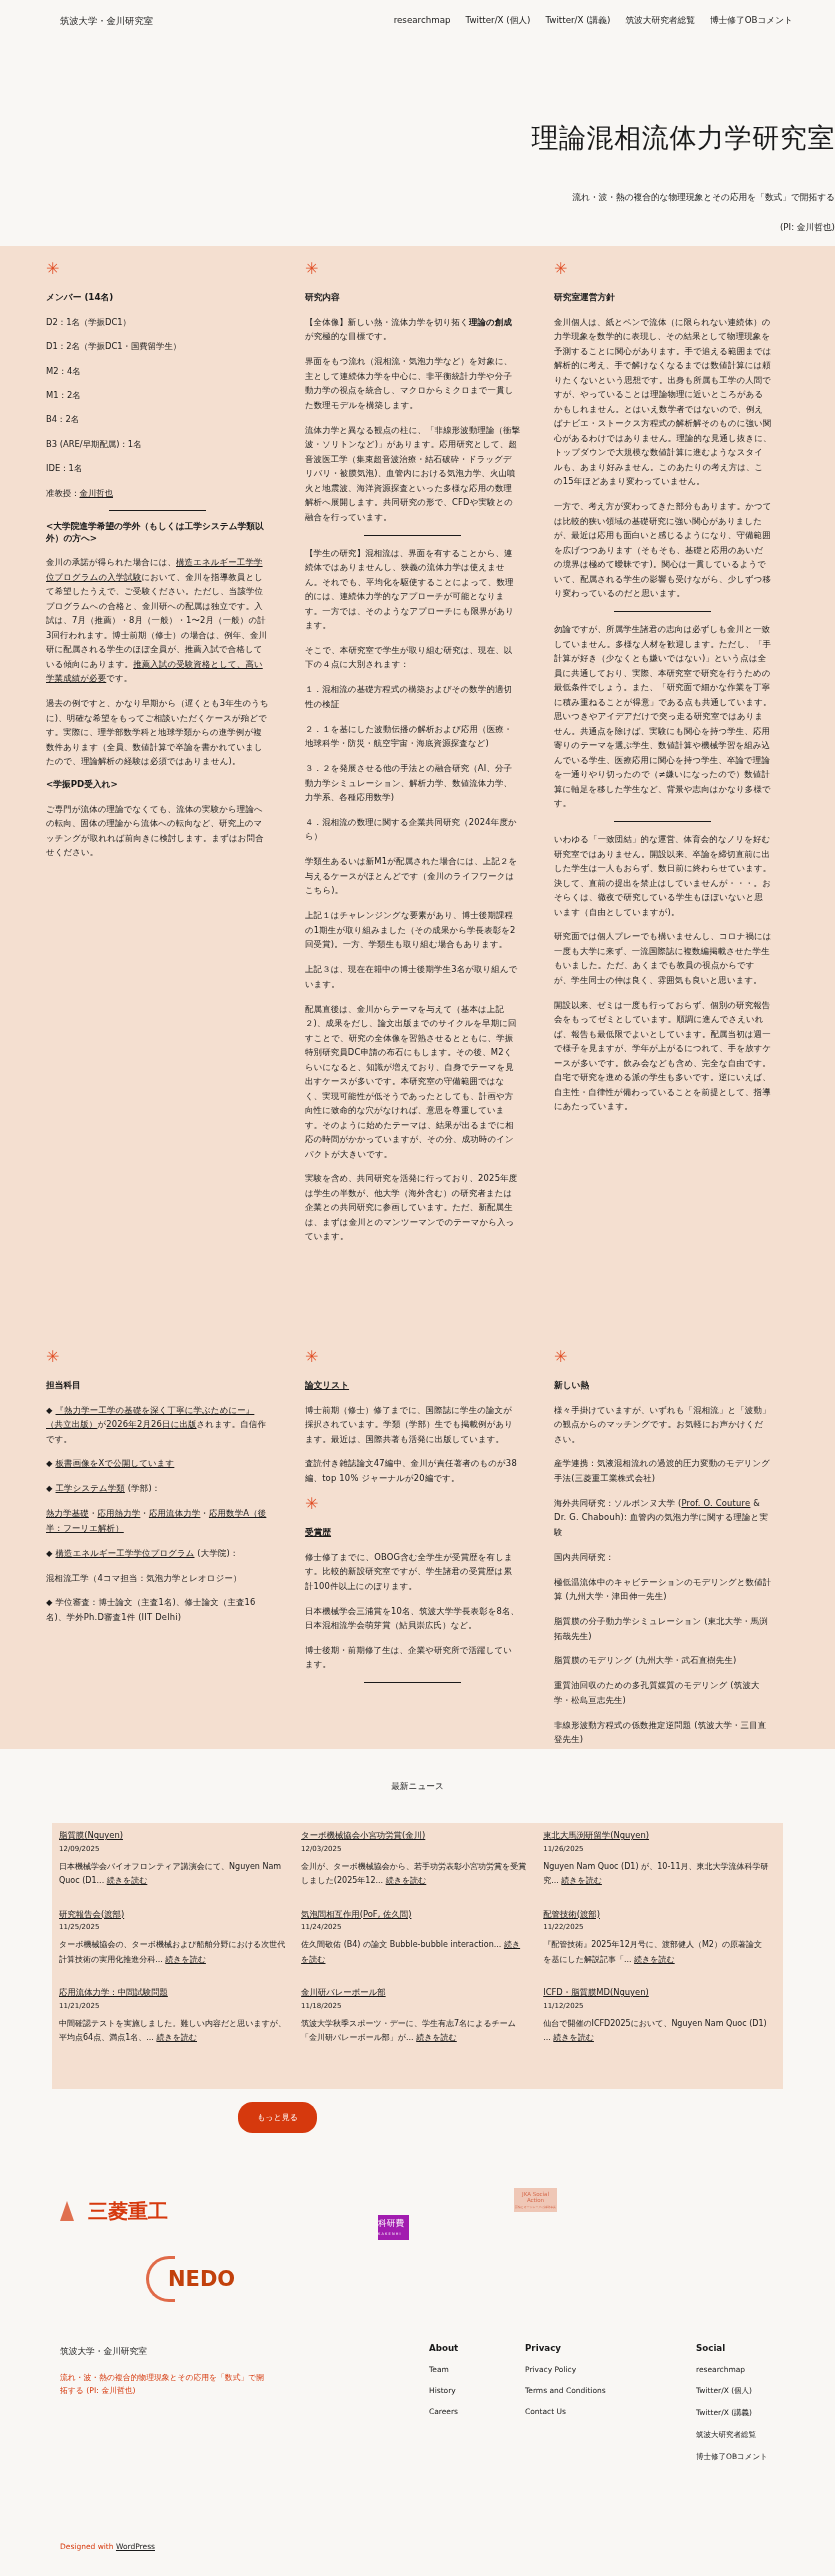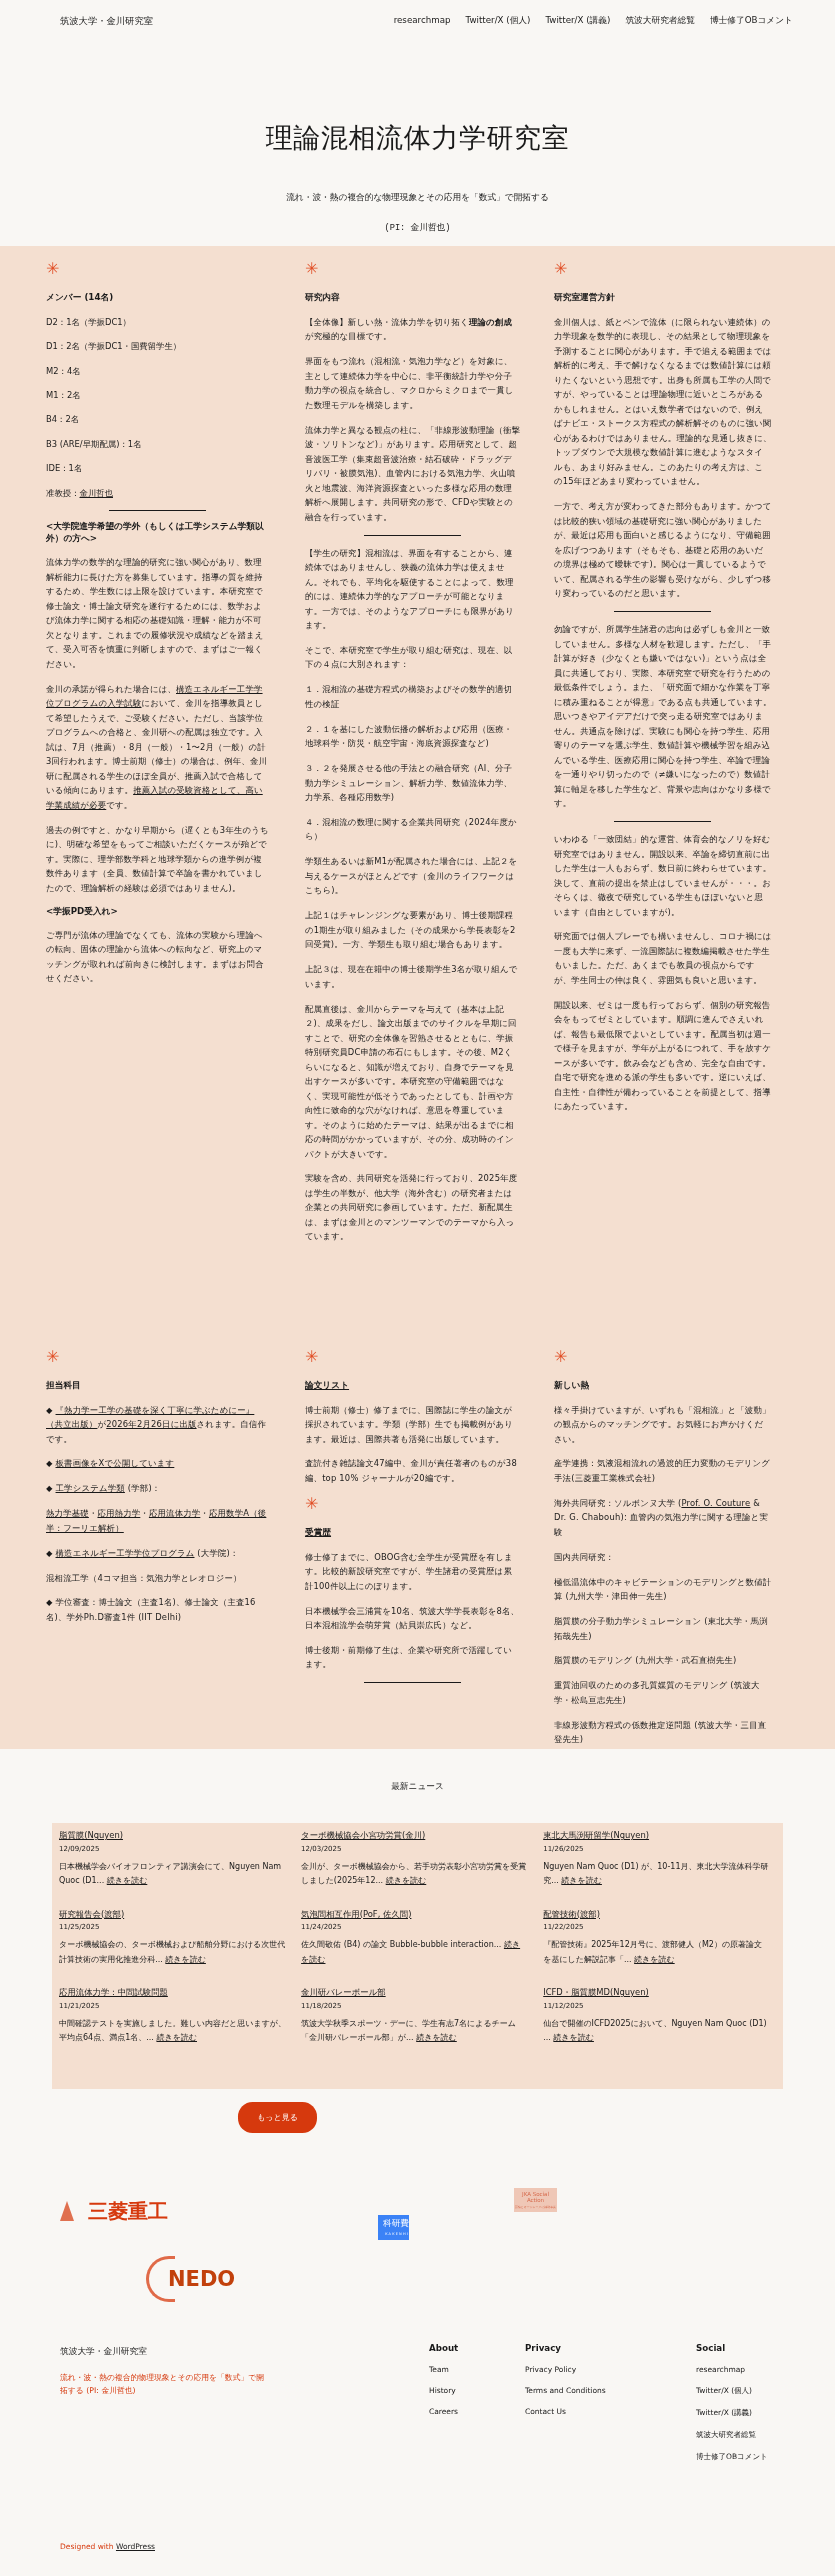--- a/index.html
+++ b/index.html
@@ -17,21 +17,21 @@
   .site-header {
     height: 42px;
     display: flex; align-items: center; justify-content: space-between;
     padding: 0 42px 0 60px;
   }
   .site-title { font-size: 9.3px; text-decoration: none; color: #1a1a1a; }
   .nav { display: flex; gap: 15px; }
   .nav a { font-size: 8.7px; text-decoration: none; color: #1a1a1a; }
 
   
-  .hero { text-align: center; height: 204px; position: relative; font-family: Liberation Mono, monospace; }
+  .hero { text-align: right; height: 204px; position: relative; }
   .hero h1 {
     position: absolute; left: 0; right: 0; top: 78px;
     font-size: 27px; font-weight: 500; letter-spacing: 0.6px;
   }
   .hero .tagline { position: absolute; left: 0; right: 0; top: 150px; font-size: 8.7px; }
   .hero .pi { position: absolute; left: 0; right: 0; top: 180px; font-size: 8.7px; }
 
   
   .band { background: #f4dfd0; padding: 11.6px 0 0 0; }
   .cols { display: flex; padding: 0 46px 0 46px; gap: 0; }
@@ -66,21 +66,21 @@
     width: 79px; height: 31px; border-radius: 14.5px;
     background: #d6390d; color: #fff; border: none;
     font-family: "DejaVu Sans", sans-serif; font-size: 8px;
   }
 
   
   .logos { position: relative; height: 174px; }
   .logo { position: absolute; }
   .logo-mhi { left: 60px; top: 46px; display:flex; align-items:center; gap:14px; color:#d6390d; font-size: 20px; font-weight: 700; }
   .mhi-mark { width: 0; height: 0; border-left: 7px solid transparent; border-right: 7px solid transparent; border-bottom: 20px solid #e0704f; }
-  .logo-kakenhi { left: 378px; top: 63px; width: 31px; height: 25.5px; background: #3b82f6; color: #fff; text-align:right; }
+  .logo-kakenhi { left: 378px; top: 63px; width: 31px; height: 25.5px; background: #a21caf; color: #fff; text-align:left; }
   .logo-kakenhi .k1 { font-size: 8.7px; line-height: 17.4px; display:block; font-family: "DejaVu Serif", serif; }
   .logo-kakenhi .k2 { font-size: 3.5px; letter-spacing: 1.2px; display:block; }
   .logo-jka { left: 514px; top: 36px; width: 43px; height: 24px; background: #efc7b6; color: #d66a4c; text-align:center; padding-top:3.5px; }
   .logo-jka .j1 { font-size: 5.5px; display:block; }
   .logo-jka .j2 { font-size: 2.9px; display:block; margin-top:1.7px; }
   .logo-nedo { left: 146px; top: 104px; display:flex; align-items:center; }
   .nedo-arc { width: 29px; height: 46px; border: 3.5px solid #e06a48; border-right: none; border-radius: 29px 0 0 29px; }
   .nedo-text { color:#c2410c; font-size: 21px; font-weight: 700; margin-left: -7px; }
 
   
@@ -125,21 +125,20 @@
       <div class="member-line">M2：4名</div>
       <div class="member-line">M1：2名</div>
       <div class="member-line">B4：2名</div>
       <div class="member-line">B3 (ARE/早期配属)：1名</div>
       <div class="member-line">IDE：1名</div>
       <div class="member-line">
         <span>准教授：</span><a class="u">金川哲也</a>
       </div>
       <div class="divider"></div>
       <div class="sec-title">&lt;大学院進学希望の学外（もしくは工学システム学類以外）の方へ&gt;</div>
-      <p>流体力学の数学的な理論的研究に強い関心があり、数理解析能力に長けた方を募集しています。指導の質を維持するため、学生数には上限を設けています。本研究室で修士論文・博士論文研究を遂行するためには、数学および流体力学に関する相応の基礎知識・理解・能力が不可欠となります。これまでの履修状況や成績などを踏まえて、受入可否を慎重に判断しますので、まずはご一報ください。</p>
       <p>
         <span>金川の承諾が得られた場合には、</span><a class="u">構造エネルギー工学学位プログラムの入学試験</a><span>において、金川を指導教員として希望したうえで、ご受験ください。ただし、当該学位プログラムへの合格と、金川研への配属は独立です。入試は、7月（推薦）・8月（一般）・1〜2月（一般）の計3回行われます。博士前期（修士）の場合は、例年、金川研に配属される学生のほぼ全員が、推薦入試で合格している傾向にあります。</span><a class="u">推薦入試の受験資格として、高い学業成績が必要</a><span>です。</span>
       </p>
       <p>過去の例ですと、かなり早期から（遅くとも3年生のうちに)、明確な希望をもってご相談いただくケースが殆どです。実際に、理学部数学科と地球学類からの進学例が複数件あります（全員、数値計算で卒論を書かれていましたので、理論解析の経験は必須ではありません)。</p>
       <div class="sec-title">&lt;学振PD受入れ&gt;</div>
       <p>ご専門が流体の理論でなくても、流体の実験から理論への転向、固体の理論から流体への転向など、研究上のマッチングが取れれば前向きに検討します。まずはお問合せください。</p>
     </div>
 
     <div class="col c2">
       <span class="asterisk">✳</span>

